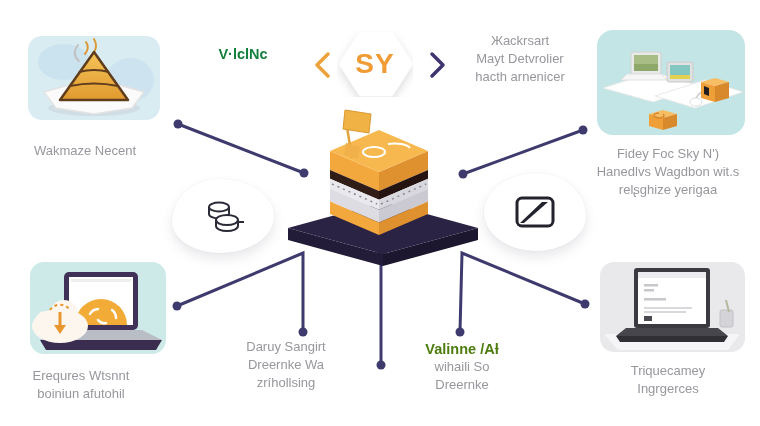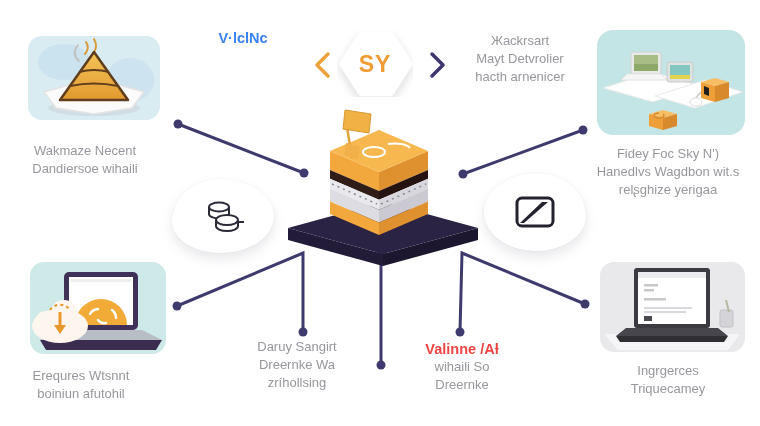--- a/index.html
+++ b/index.html
@@ -5,33 +5,33 @@
   html,body{margin:0;padding:0;background:#fff;}
   #canvas{
     position:relative;width:760px;height:426px;background:#ffffff;
     font-family:"Liberation Sans","DejaVu Sans",sans-serif;overflow:hidden;
   }
   .abs{position:absolute;}
   .card{border-radius:14px;overflow:hidden;}
   .card svg{display:block;}
   .txt{ text-align:center;color:#97979d;font-size:13px;line-height:18px;z-index:5;}
   .txt .title{font-weight:bold;font-size:14.5px;}
-  .title-navy{color:#3b82f6;}
-  .title-teal{color:#ef4444;}
+  .title-navy{color:#15803d;margin-top:16px;}
+  .title-teal{color:#4d7c0f;}
   .cloud{
     background:#ffffff;z-index:3;
     box-shadow:0 6px 12px rgba(90,90,110,.14), 0 0 0 1px rgba(0,0,0,.02);
     display:flex;align-items:center;justify-content:center;
   }
   .cloud-l{border-radius:46% 54% 52% 48% / 58% 50% 50% 42%;}
   .cloud-r{border-radius:52% 48% 50% 50% / 50% 56% 44% 50%;}
   #overlay{position:absolute;left:0;top:0;z-index:2;pointer-events:none;}
   .badge{
     z-index:4;display:flex;align-items:center;justify-content:center;
-    color:#f09b33;font-weight:bold;font-size:23px;letter-spacing:1px;
+    color:#f09b33;font-weight:bold;font-size:28px;letter-spacing:1px;
   }
   .chev{z-index:4;}
 </style>
 </head>
 <body>
 
 <div id="canvas">
 
   <div class="abs card" style="left:28px;top:36px;width:132px;height:84px;background:#d9ecf2;z-index:1">
     <svg width="132" height="84" viewBox="0 0 132 84">
@@ -188,21 +188,20 @@
   </div>
   <div class="abs cloud cloud-r" style="left:484px;top:173px;width:102px;height:78px">
     <svg width="42" height="34" viewBox="0 0 42 34">
       <rect x="3" y="3" width="36" height="28" rx="5" stroke="#23232e" stroke-width="3" fill="none"></rect>
       <path d="M6,28 L28,7 L34,7 L10,28 Z" fill="#23232e"></path>
     </svg>
   </div>
 
   <div class="abs txt" style="left:5px;top:142px;width:160px">
     <div>Wakmaze Necent</div>
-    <div>Dandiersoe wihaili</div>
   </div>
 
   <div class="abs txt" style="left:173px;top:29px;width:140px">
     <div class="title title-navy">V·lclNc</div>
   </div>
 
   <div class="abs txt" style="left:578px;top:145px;width:180px">
     <div>Fidey Foc Sky N')</div>
     <div>Hanedlvs Wagdbon wit.s</div>
     <div>relʂghize yerigaa</div>
@@ -212,30 +211,30 @@
     <div>Жackrsart</div>
     <div>Mayt Detvrolier</div>
     <div>hacth arnenicer</div>
   </div>
 
   <div class="abs txt" style="left:1px;top:367px;width:160px">
     <div>Erequres Wtsnnt</div>
     <div>boiniun afutohil</div>
   </div>
 
-  <div class="abs txt" style="left:227px;top:338px;width:140px">
+  <div class="abs txt" style="left:216px;top:338px;width:140px">
     <div>Daruy Sangirt</div>
     <div>Dreernke Wa</div>
     <div>zríhollsing</div>
   </div>
 
   <div class="abs txt" style="left:392px;top:340px;width:140px">
     <div class="title title-teal">Valinne /Aƚ</div>
     <div>wihaili So</div>
     <div>Dreernke</div>
   </div>
 
   <div class="abs txt" style="left:588px;top:362px;width:160px">
+    <div>Triquecamey</div>
     <div>Ingrgerces</div>
-    <div>Triquecamey</div>
   </div>
 
 </div>
 
 </body></html>

